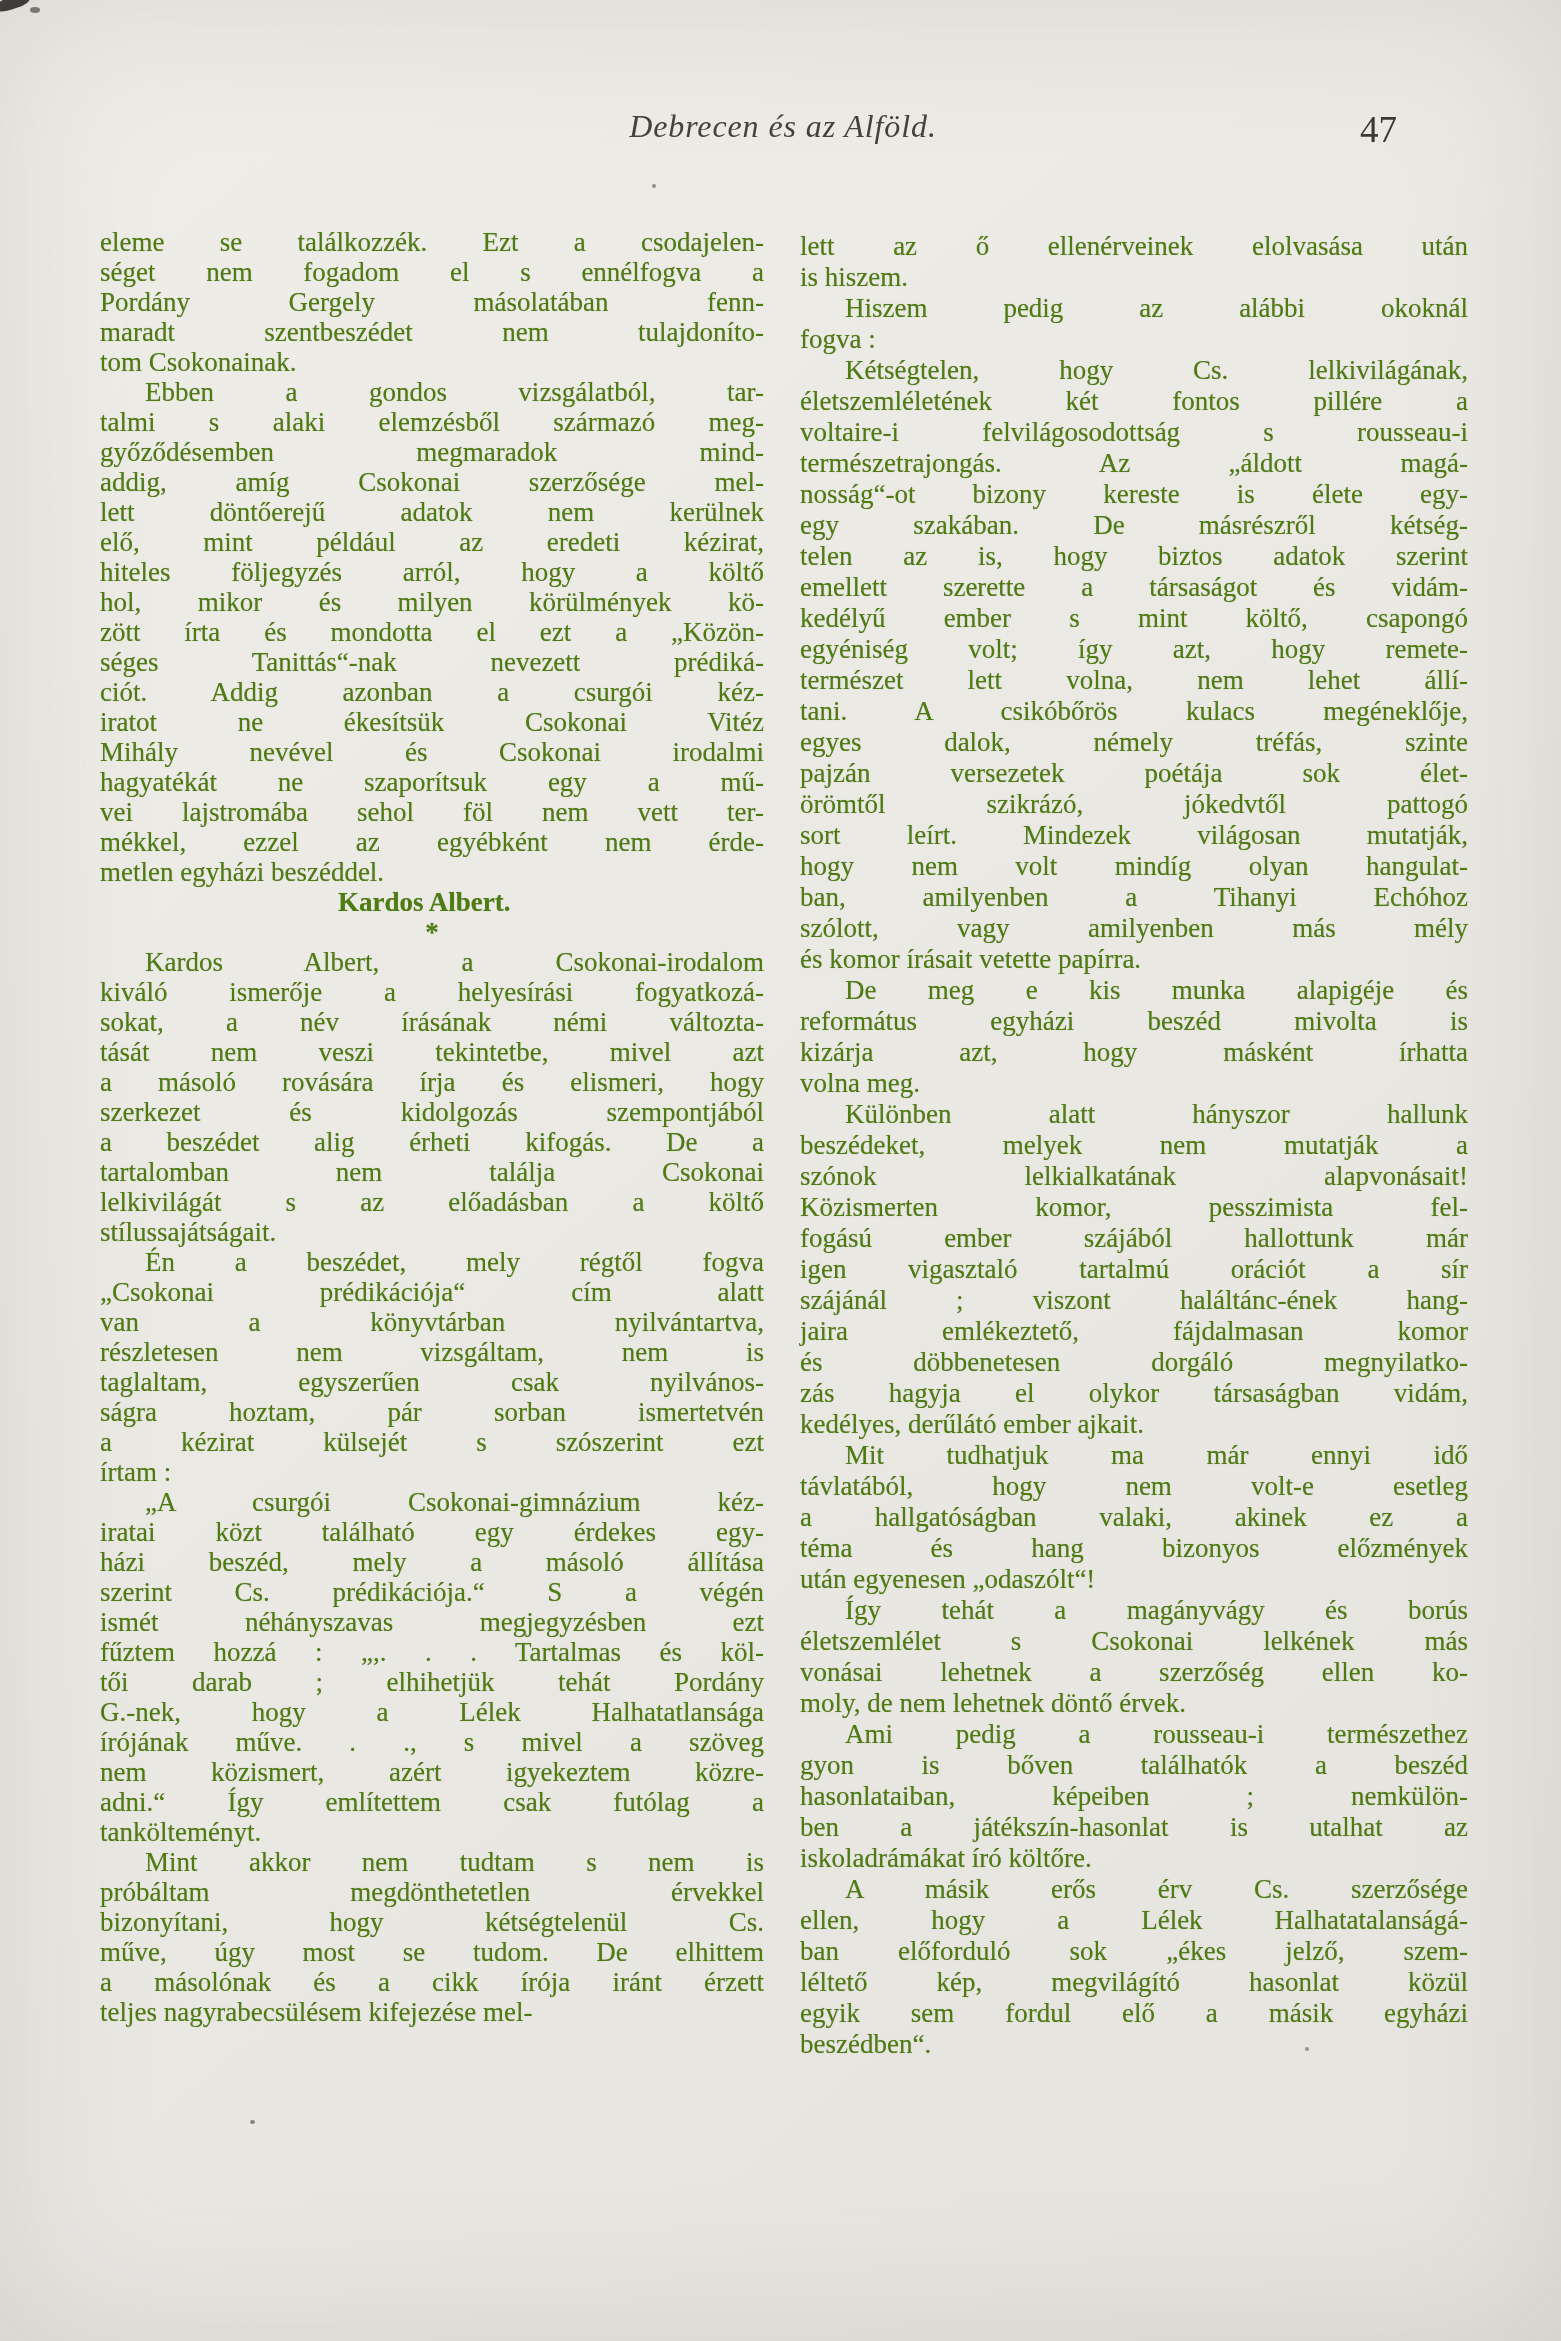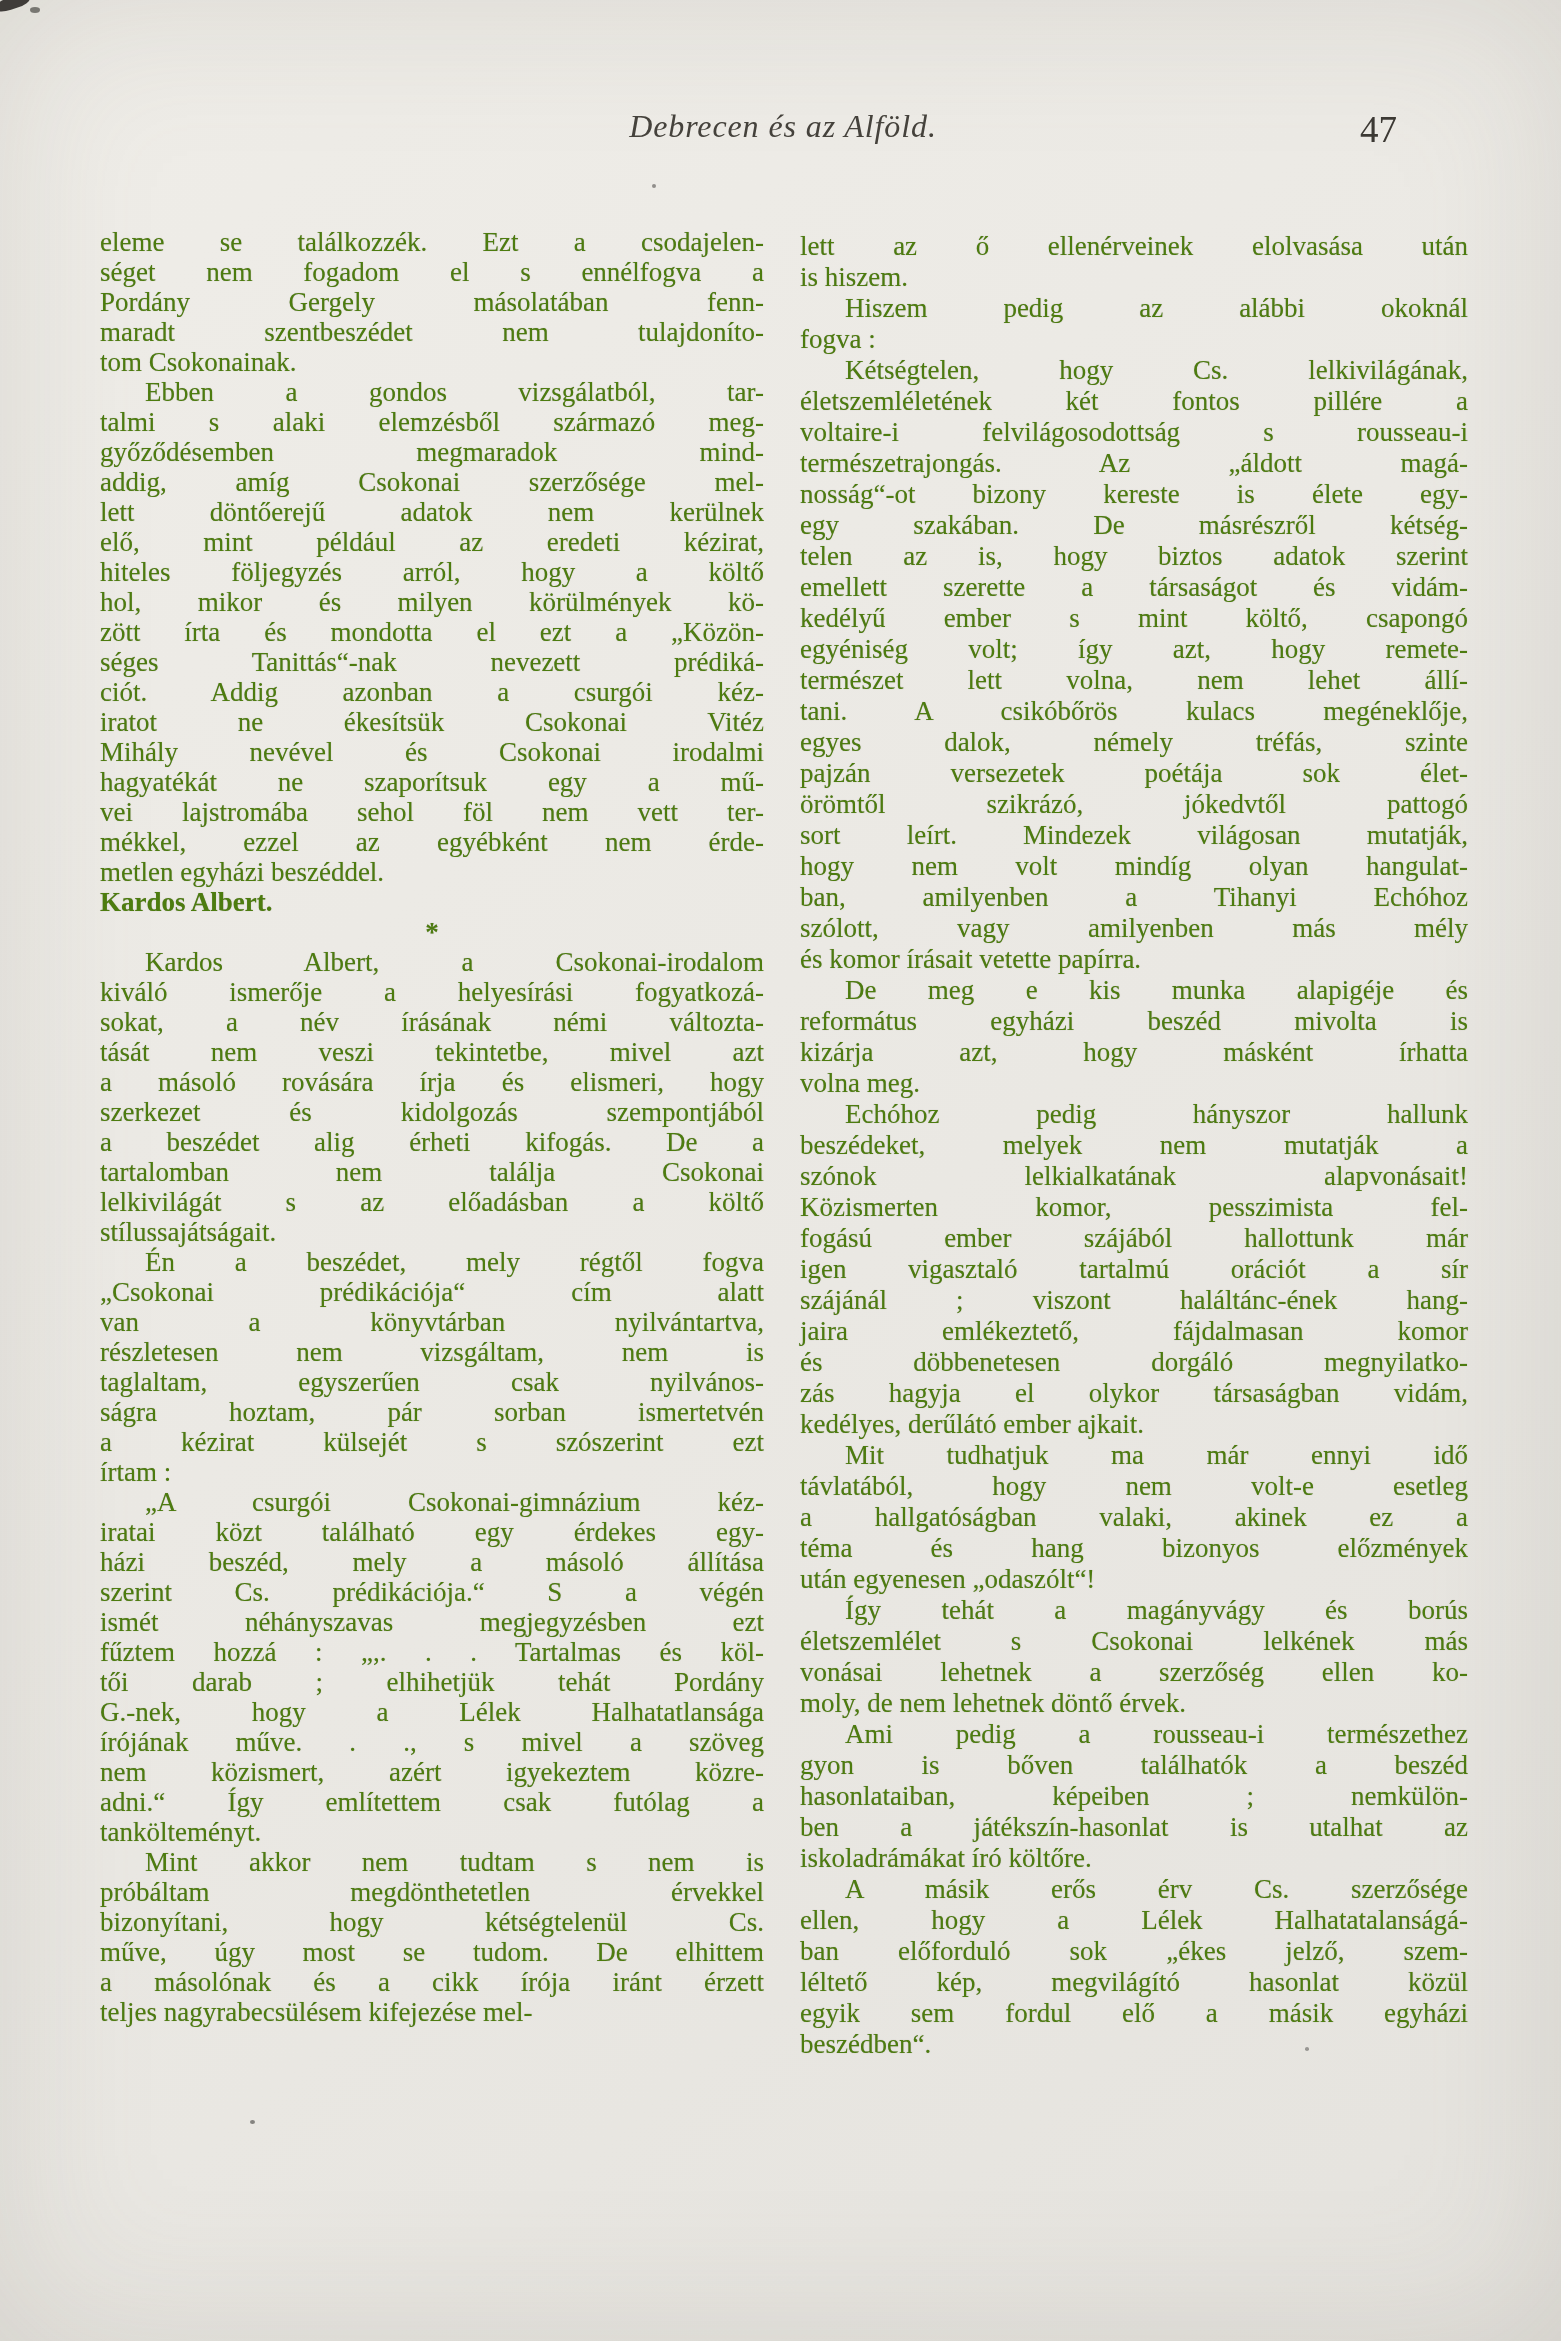--- a/index.html
+++ b/index.html
@@ -34,21 +34,21 @@
   #right-column{left:800px;top:231px;width:668px;line-height:31px;}
   .line{
     text-align:justify;text-align-last:justify;
     height:1em;line-height:inherit;height:auto;
     white-space:normal;
   }
   #left-column .line{height:30px;overflow:visible;}
   #right-column .line{height:31px;overflow:visible;}
   .line.last{text-align-last:left;}
   .line.indent{text-indent:45px;}
-  .signature{font-weight:bold;text-align:left;padding-right:15.6px;}
+  .signature{font-weight:bold;text-align:center;padding-right:15.6px;}
   .separator{text-align:center;font-weight:bold;}
   .artifact{position:absolute;background:#22201d;border-radius:50%;}
   #artifact-corner-a{left:-5.2px;top:-2.6px;width:35px;height:12px;transform:rotate(-18deg);opacity:.85;border-radius:40%;}
   #artifact-corner-b{left:29.5px;top:7px;width:10.4px;height:6px;opacity:.55;}
   #artifact-dot-header{left:652px;top:184px;width:4.3px;height:4.3px;opacity:.45;}
   #artifact-dot-left{left:250px;top:2120px;width:5.2px;height:4.3px;opacity:.5;}
   #artifact-dot-right{left:1305px;top:2047px;width:4.3px;height:3.5px;opacity:.4;}
 </style>
 </head>
 <body>
@@ -165,21 +165,21 @@
       <div class="line">szólott, vagy amilyenben más mély</div>
       <div class="line last">és komor írásait vetette papírra.</div>
     </div>
     <div class="block paragraph">
       <div class="line indent">De meg e kis munka alapigéje és</div>
       <div class="line">református egyházi beszéd mivolta is</div>
       <div class="line">kizárja azt, hogy másként írhatta</div>
       <div class="line last">volna meg.</div>
     </div>
     <div class="block paragraph">
-      <div class="line indent">Echóhoz pedig hányszor hallunk</div>
+      <div class="line indent">Különben alatt hányszor hallunk</div>
       <div class="line">beszédeket, melyek nem mutatják a</div>
       <div class="line">szónok lelkialkatának alapvonásait!</div>
       <div class="line">Közismerten komor, pesszimista fel-</div>
       <div class="line">fogású ember szájából hallottunk már</div>
       <div class="line">igen vigasztaló tartalmú orációt a sír</div>
       <div class="line">szájánál ; viszont haláltánc-ének hang-</div>
       <div class="line">jaira emlékeztető, fájdalmasan komor</div>
       <div class="line">és döbbenetesen dorgáló megnyilatko-</div>
       <div class="line">zás hagyja el olykor társaságban vidám,</div>
       <div class="line last">kedélyes, derűlátó ember ajkait.</div>

